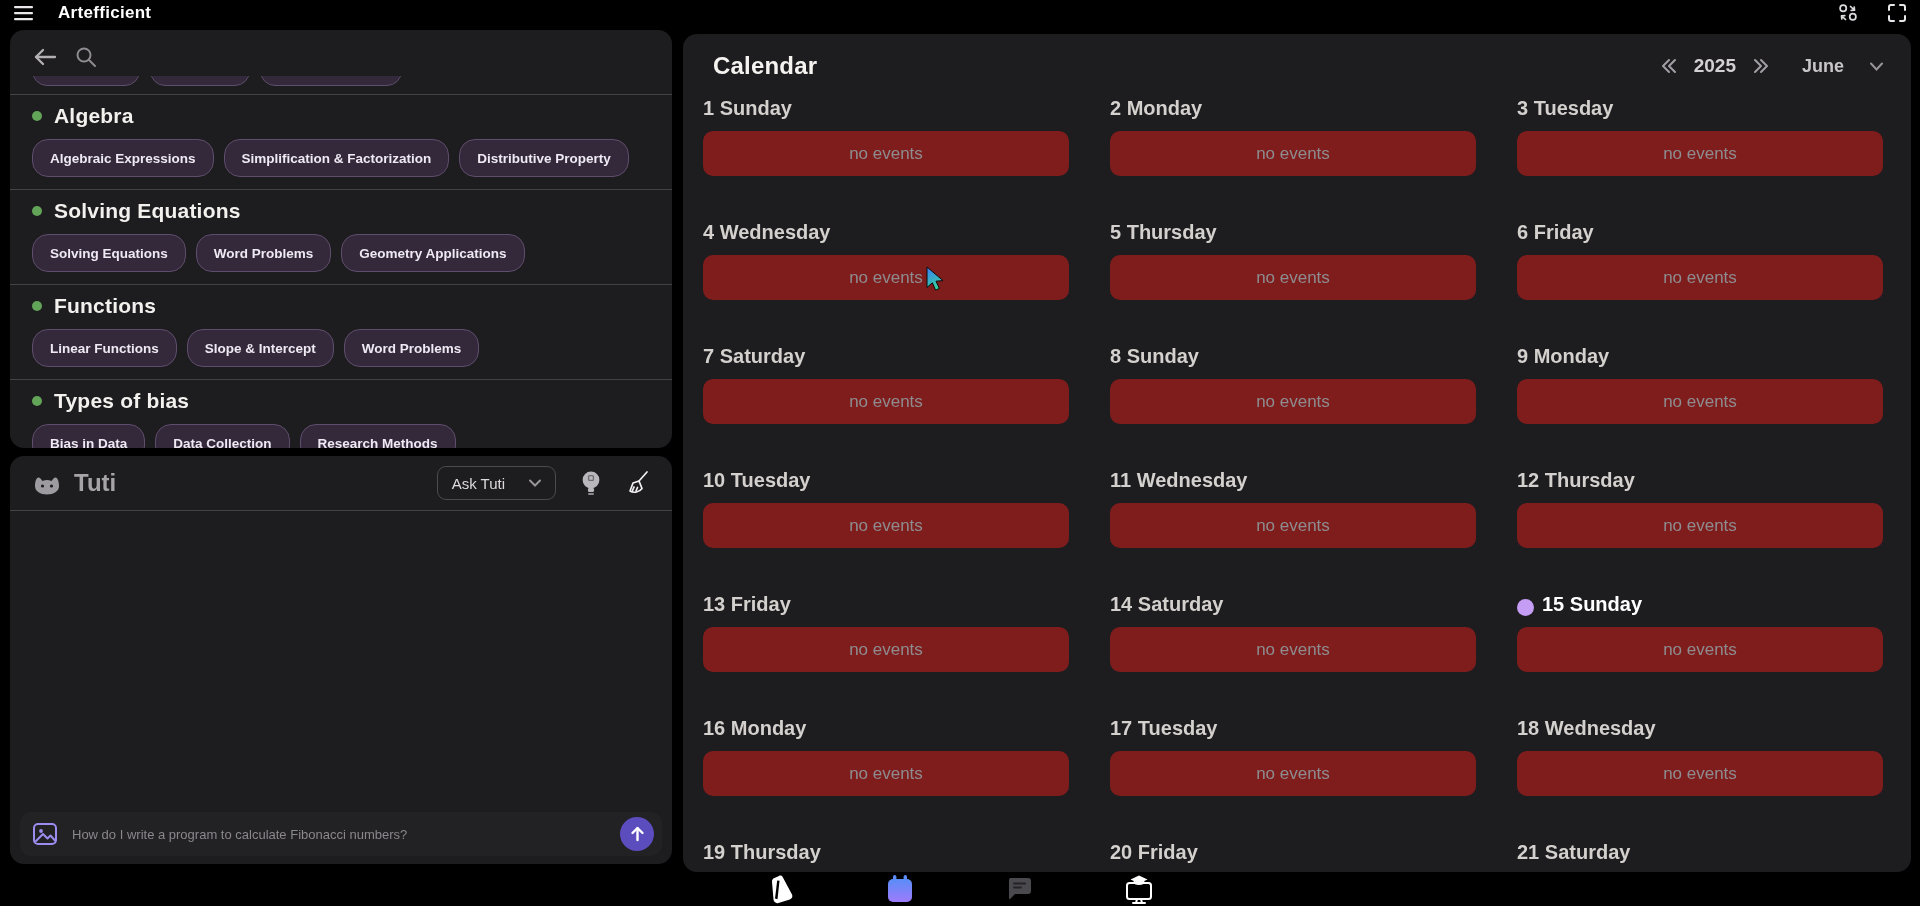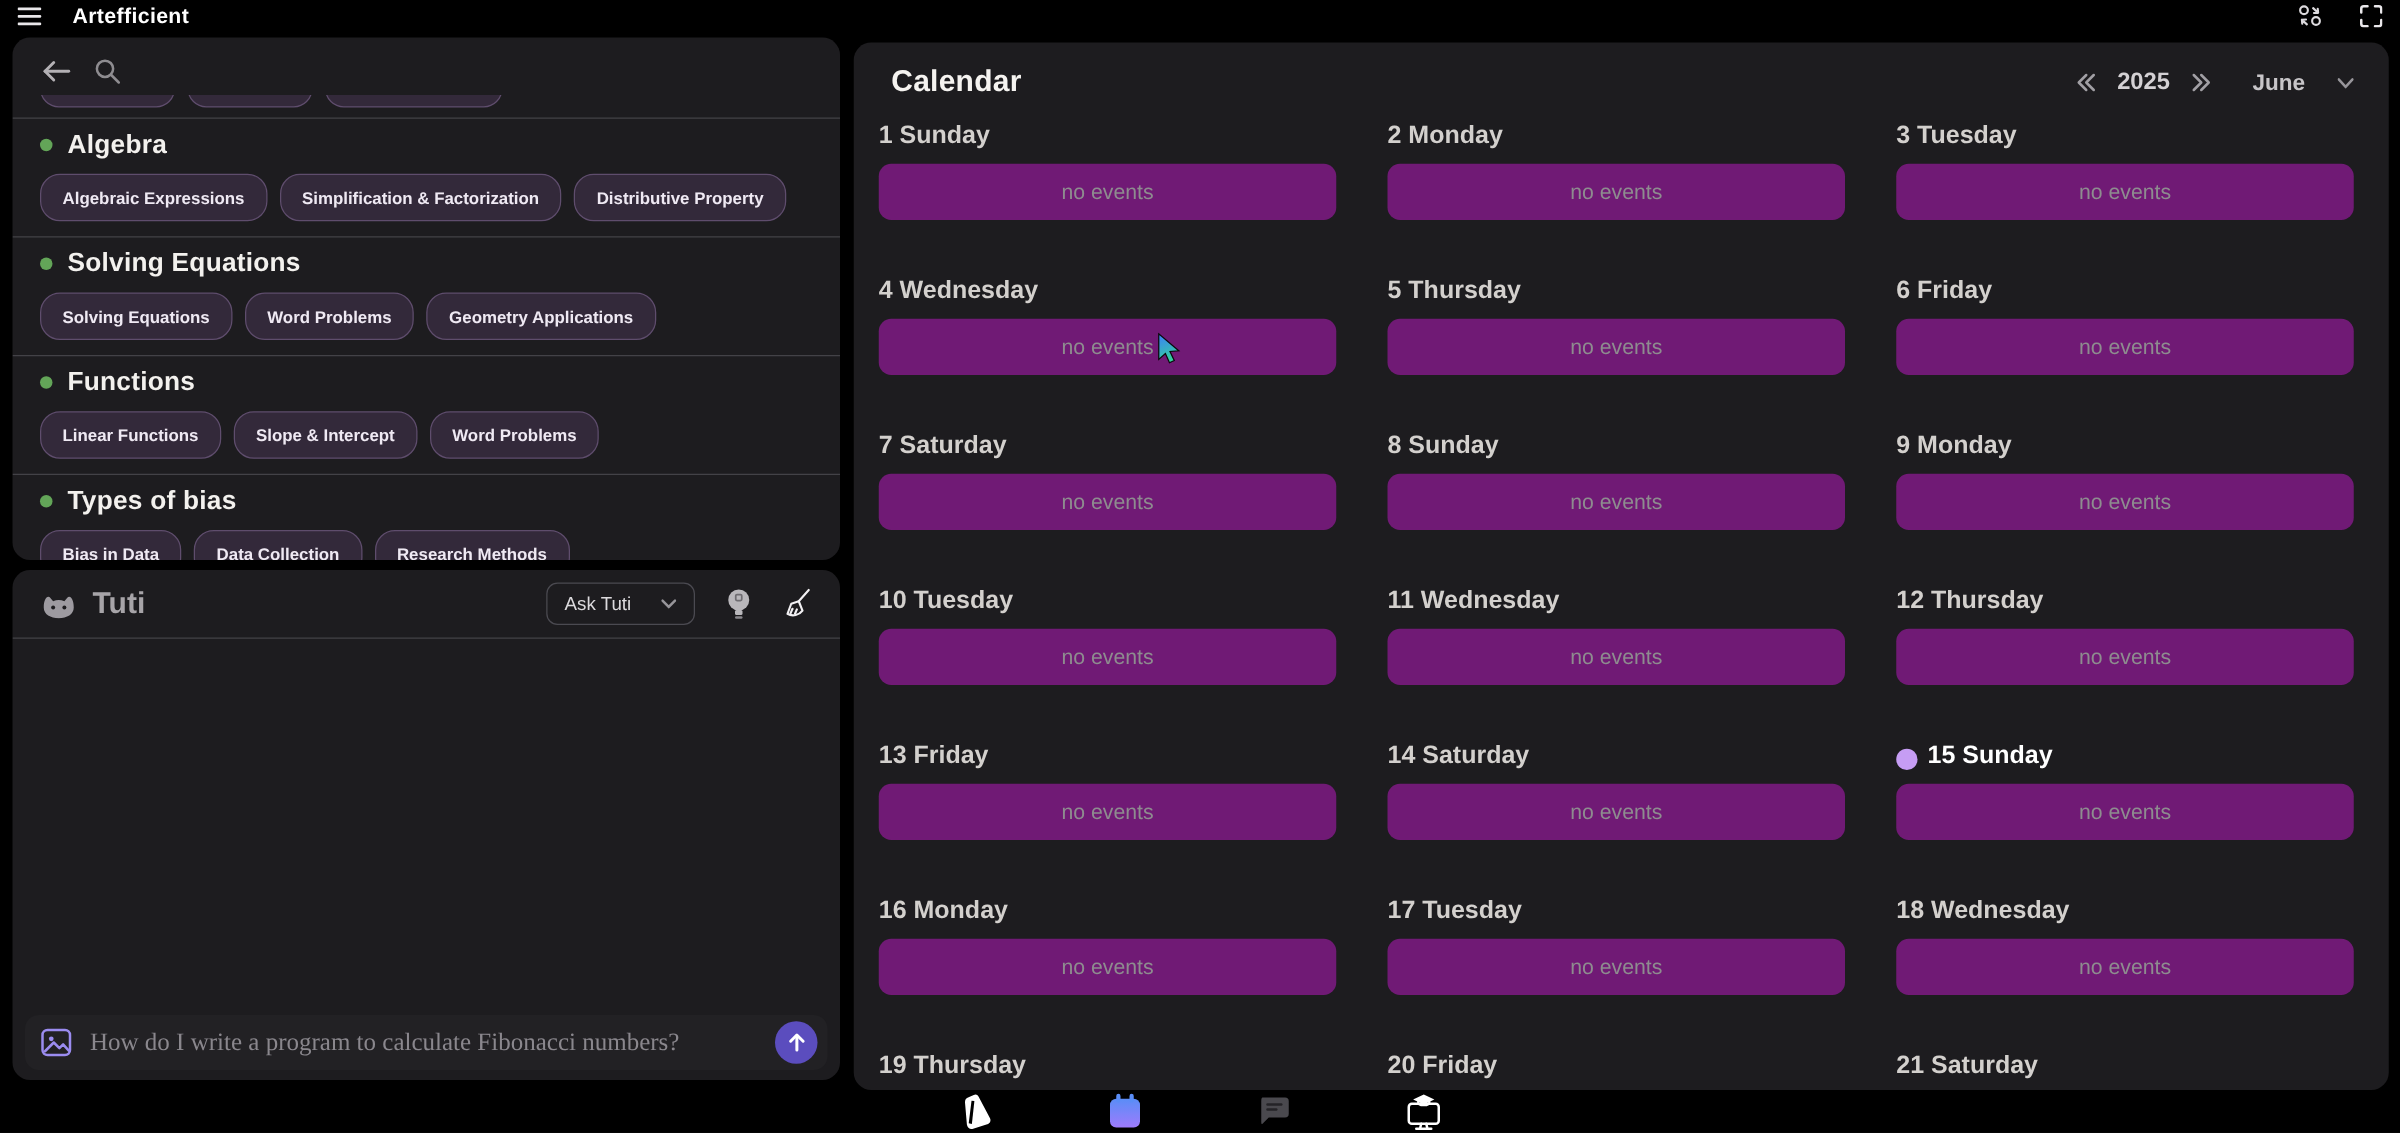--- a/index.html
+++ b/index.html
@@ -38,39 +38,39 @@
   
   .tuti-head { display:flex; align-items:center; gap:12px; padding:10px 22px; border-bottom:1px solid #434247; }
   .tuti-title { font-size:24px; font-weight:bold; color:#a7a4a8; }
   .tuti-right { margin-left:auto; display:flex; align-items:center; gap:24px; }
   .select-box { display:flex; align-items:center; gap:24px; border:1px solid #4b4a51;
     border-radius:9px; padding:12px 14px; height:34px; font-size:15px; color:#dcdadd; cursor:pointer; }
   .tuti-spacer { flex:1; }
   .input-bar { margin:0 10px 8px 10px; height:44px; background:#222124; border-radius:11px;
     display:flex; align-items:center; padding:0 8px 0 12px; gap:14px; }
   .chat-input { flex:1; background:transparent; border:none; outline:none;
-    color:#f9a8d4; font-size:20px; font-family:Liberation Serif, serif; }
+    color:#f9a8d4; font-size:13px; font-family:Liberation Sans, sans-serif; }
   .chat-input::placeholder { color:#8a878d; opacity:1; }
   .send-btn { width:34px; height:34px; border-radius:50%; background:#5b4dbe;
     display:flex; align-items:center; justify-content:center; cursor:pointer; flex:none; }
 
   
   .cal-header { display:flex; align-items:center; padding:18px 28px 0 30px; }
   .cal-title { font-size:24px; font-weight:bold; color:#f5f3f0; letter-spacing:.2px; }
   .cal-nav { margin-left:auto; display:flex; gap:16px; }
   .cal-year { font-size:19px; font-weight:bold; color:#d4d1d4; }
   .cal-month-group { display:flex; align-items:center; gap:26px; margin-left:16px; }
   .cal-month { font-size:18px; font-weight:bold; color:#c7c5c8; }
   .day-grid { display:grid; grid-template-columns:repeat(3,1fr); column-gap:41px; row-gap:42px;
     margin:14px 28px 0 20px; }
   .day-head { display:flex; align-items:flex-end; gap:8px; font-size:20px; font-weight:bold;
     color:#d3d0cd; height:26px; }
   .day-head.today { color:#ffffff; }
   .today-dot { width:17px; height:17px; border-radius:50%; background:#c69df4; flex:none; }
-  .no-events { margin-top:11px; height:45px; background:#701a75; border-radius:10px;
+  .no-events { margin-top:11px; height:45px; background:#7f1d1d; border-radius:10px;
     display:flex; align-items:center; justify-content:center; font-size:17px; color:#8e8c8f; cursor:pointer; }
 
   
   .bottombar { position:absolute; left:0; right:0; bottom:0; height:34px; background:#000;
     display:flex; align-items:center; justify-content:center; gap:92px; }
   .tab-icon { display:inline-flex; align-items:center; justify-content:center; cursor:pointer; }
 
   
   .cursor { position:absolute; left:925px; top:266px; pointer-events:none; z-index:50; }
 </style>

